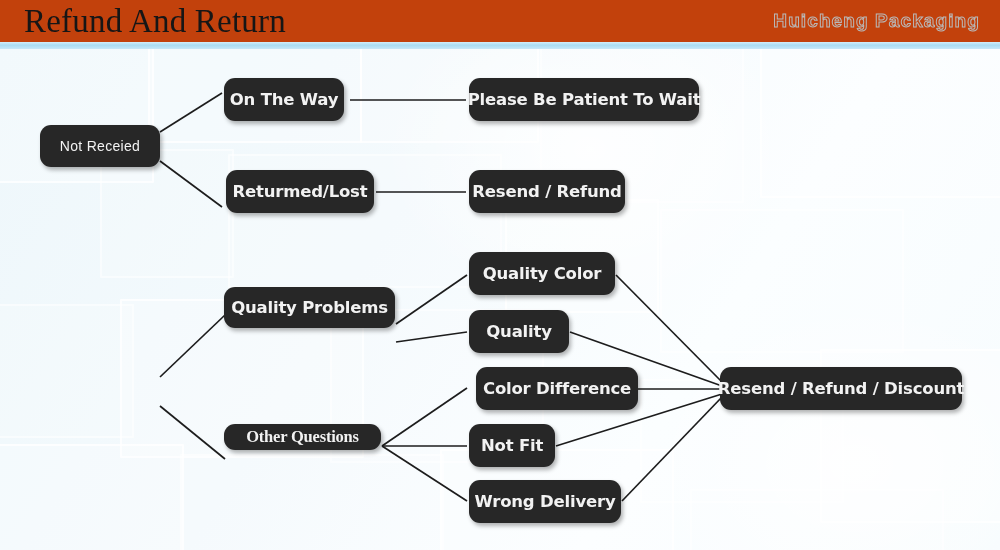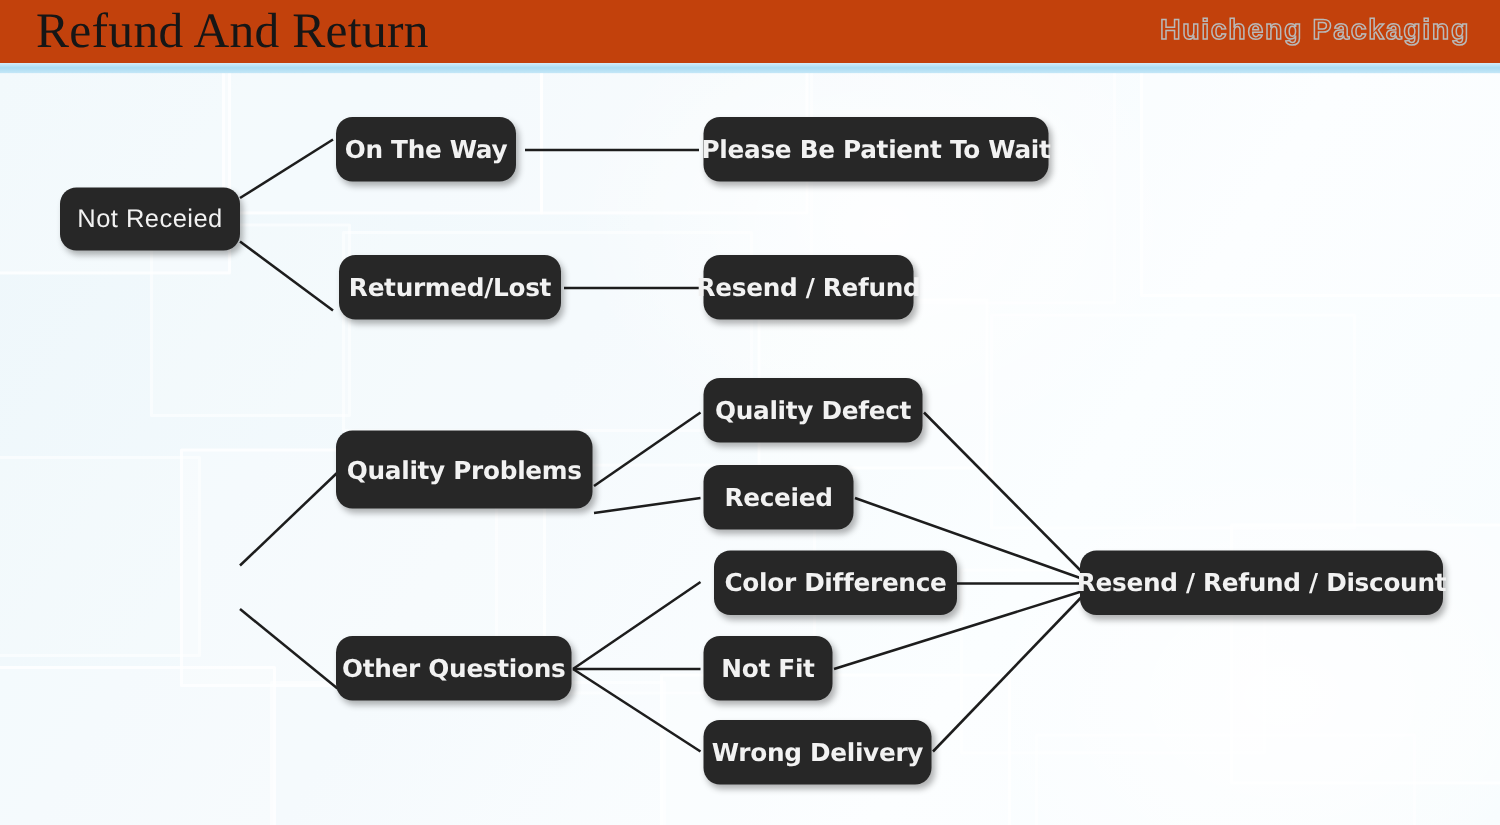--- a/index.html
+++ b/index.html
@@ -64,21 +64,21 @@
     border-radius:11px;
     display:flex;align-items:center;justify-content:center;
     box-shadow:2px 3px 4px rgba(0,0,0,.30);
     font-size:17.5px;
     font-weight:600;
     letter-spacing:.1px;
     white-space:nowrap;
     padding:0 14px;
     box-sizing:border-box;
   }
-  .node.plain{font-family:"Liberation Sans",sans-serif;font-weight:400;font-size:17px;letter-spacing:.3px;}
+  .node.plain{font-family:"Liberation Sans",sans-serif;font-weight:400;font-size:14px;letter-spacing:.3px;}
   .node.cond{font-family:"DejaVu Sans",sans-serif;font-weight:bold;font-size:16.5px;letter-spacing:-.2px;}
 </style>
 </head>
 <body>
 
 <div id="stage">
 
   <div id="header">
     <div id="page-title">Refund And Return</div>
     <div id="brand">Huicheng Packaging</div>
@@ -141,42 +141,42 @@
 
 
     <div class="node cond" style="left:224px; top:29px; width:120px; height:43px;">
       <span>On The Way</span>
     </div>
 
     <div class="node cond" style="left:226px; top:121px; width:148px; height:43px;">
       <span>Returmed/Lost</span>
     </div>
 
-    <div class="node cond" style="left:224px; top:238px; width:171px; height:52px;">
+    <div class="node cond" style="left:224px; top:238px; width:171px; height:41px;">
       <span>Quality Problems</span>
     </div>
 
-    <div class="node cond" style="left:224px; top:375px; width:157px; height:43px;">
+    <div class="node cond" style="left:224px; top:375px; width:157px; height:26px;font-family:Liberation Serif, serif;">
       <span>Other Questions</span>
     </div>
 
     <div class="node cond" style="left:469px; top:29px; width:230px; height:43px;">
       <span>Please Be Patient To Wait</span>
     </div>
 
-    <div class="node cond" style="left:469px; top:121px; width:140px; height:43px;">
+    <div class="node cond" style="left:469px; top:121px; width:156px; height:43px;">
       <span>Resend / Refund</span>
     </div>
 
     <div class="node cond" style="left:469px; top:203px; width:146px; height:43px;">
-      <span>Quality Defect</span>
+      <span>Quality Color</span>
     </div>
 
     <div class="node cond" style="left:469px; top:261px; width:100px; height:43px;">
-      <span>Receied</span>
+      <span>Quality</span>
     </div>
 
     <div class="node cond" style="left:476px; top:318px; width:162px; height:43px;">
       <span>Color Difference</span>
     </div>
 
     <div class="node cond" style="left:469px; top:375px; width:86px; height:43px;">
       <span>Not Fit</span>
     </div>
 

